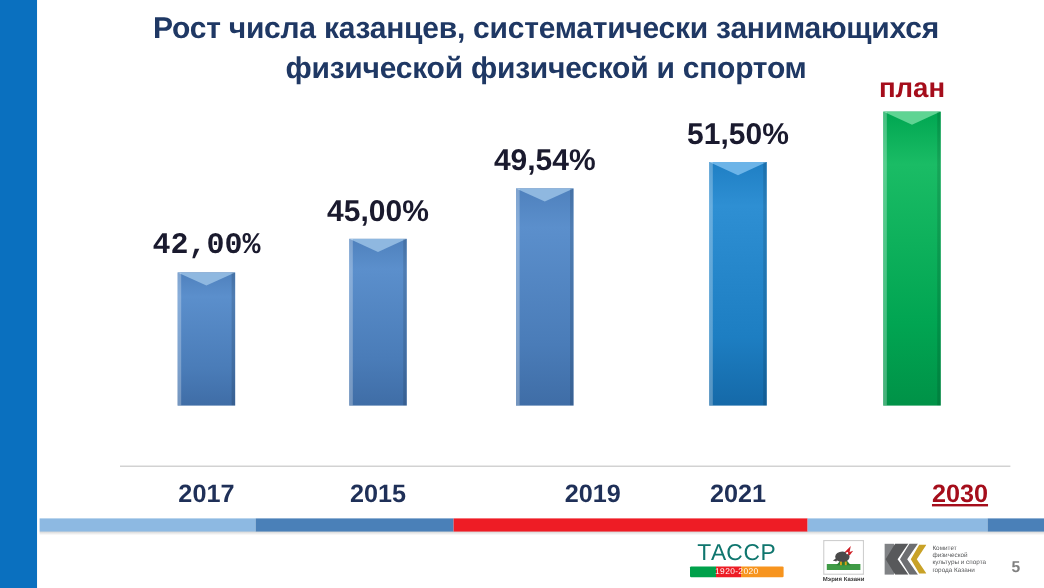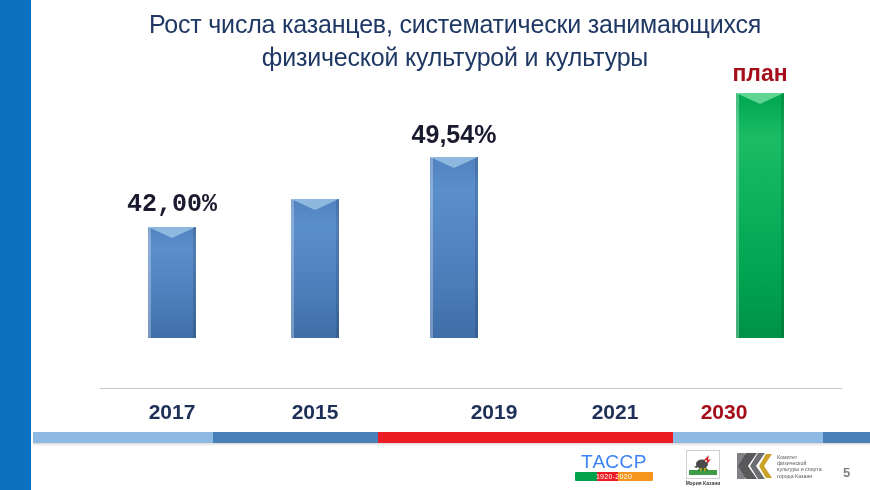--- a/index.html
+++ b/index.html
@@ -40,21 +40,21 @@
   .title-block {
     position: absolute;
     left: 60px;
     top: 8px;
     width: 790px;
     text-align: center;
   }
   .title-line {
     color: #1f3864;
     font-size: 25px;
-    font-weight: normal;
+    font-weight: bold;
     line-height: 33px;
     letter-spacing: -0.2px;
     white-space: nowrap;
   }
   
   .chart {
     position: absolute;
     left: 0;
     top: 0;
     width: 870px;
@@ -190,21 +190,21 @@
     position: absolute;
     left: 575px;
     top: 452px;
     width: 78px;
     text-align: center;
   }
   .tassr-word {
     font-size: 19px;
     font-weight: normal;
     letter-spacing: 0.5px;
-    color: #3b82f6;
+    color: #0f766e;
     line-height: 19px;
     font-family: "Liberation Sans", sans-serif;
   }
   .tassr-years {
     margin-top: 1px;
     height: 9px;
     border-radius: 1px;
     background: linear-gradient(to right, #00a14b 0%, #00a14b 28%, #ed1c24 28%, #ed1c24 55%, #f7941e 55%, #f7941e 100%);
     font-size: 7px;
     color: #ffffff;
@@ -272,40 +272,41 @@
 </head>
 <body>
 
 <div class="slide">
 
   <div class="left-band"></div>
   <div class="left-band-edge"></div>
 
   <div class="title-block">
     <div class="title-line">Рост числа казанцев, систематически занимающихся</div>
-    <div class="title-line">физической культурой и культуры</div>
+    <div class="title-line">физической физической и спортом</div>
   </div>
 
   <div class="chart">
 
     <div class="axis-line"></div>
 
     <div class="bar-slot" style="left:102px;font-family:Liberation Mono, monospace;">
       <div class="value-label" style="bottom:119px;">42,00%</div>
       <div class="bar-wrap">
         <div class="bar navy" style="height:111px;">
           <div class="bevel-top"></div>
           <div class="side-left"></div>
           <div class="side-right"></div>
         </div>
       </div>
     </div>
     <div class="cat-label" style="left:102px;">2017</div>
 
     <div class="bar-slot" style="left:245px;">
+      <div class="value-label" style="bottom:147px;">45,00%</div>
       <div class="bar-wrap">
         <div class="bar navy" style="height:139px;">
           <div class="bevel-top"></div>
           <div class="side-left"></div>
           <div class="side-right"></div>
         </div>
       </div>
     </div>
     <div class="cat-label" style="left:245px;">2015</div>
 
@@ -314,33 +315,43 @@
       <div class="bar-wrap">
         <div class="bar navy" style="height:181px;">
           <div class="bevel-top"></div>
           <div class="side-left"></div>
           <div class="side-right"></div>
         </div>
       </div>
     </div>
     <div class="cat-label" style="left:424px;">2019</div>
 
+    <div class="bar-slot" style="left:545px;">
+      <div class="value-label" style="bottom:211px;">51,50%</div>
+      <div class="bar-wrap">
+        <div class="bar bright" style="height:203px;">
+          <div class="bevel-top"></div>
+          <div class="side-left"></div>
+          <div class="side-right"></div>
+        </div>
+      </div>
+    </div>
     <div class="cat-label" style="left:545px;">2021</div>
 
     <div class="bar-slot" style="left:690px;">
       <div class="value-label plan" style="bottom:252px;">план</div>
       <div class="bar-wrap">
         <div class="bar green" style="height:245px;">
           <div class="bevel-top"></div>
           <div class="side-left"></div>
           <div class="side-right"></div>
         </div>
       </div>
     </div>
-    <div class="cat-label accent" style="left:654px;">2030</div>
+    <div class="cat-label accent" style="left:730px;text-decoration:underline;">2030</div>
 
   </div>
 
   <div class="footer-bar">
     <div class="footer-seg seg-a"></div>
     <div class="footer-seg seg-b"></div>
     <div class="footer-seg seg-c"></div>
     <div class="footer-seg seg-d"></div>
     <div class="footer-seg seg-e"></div>
   </div>

